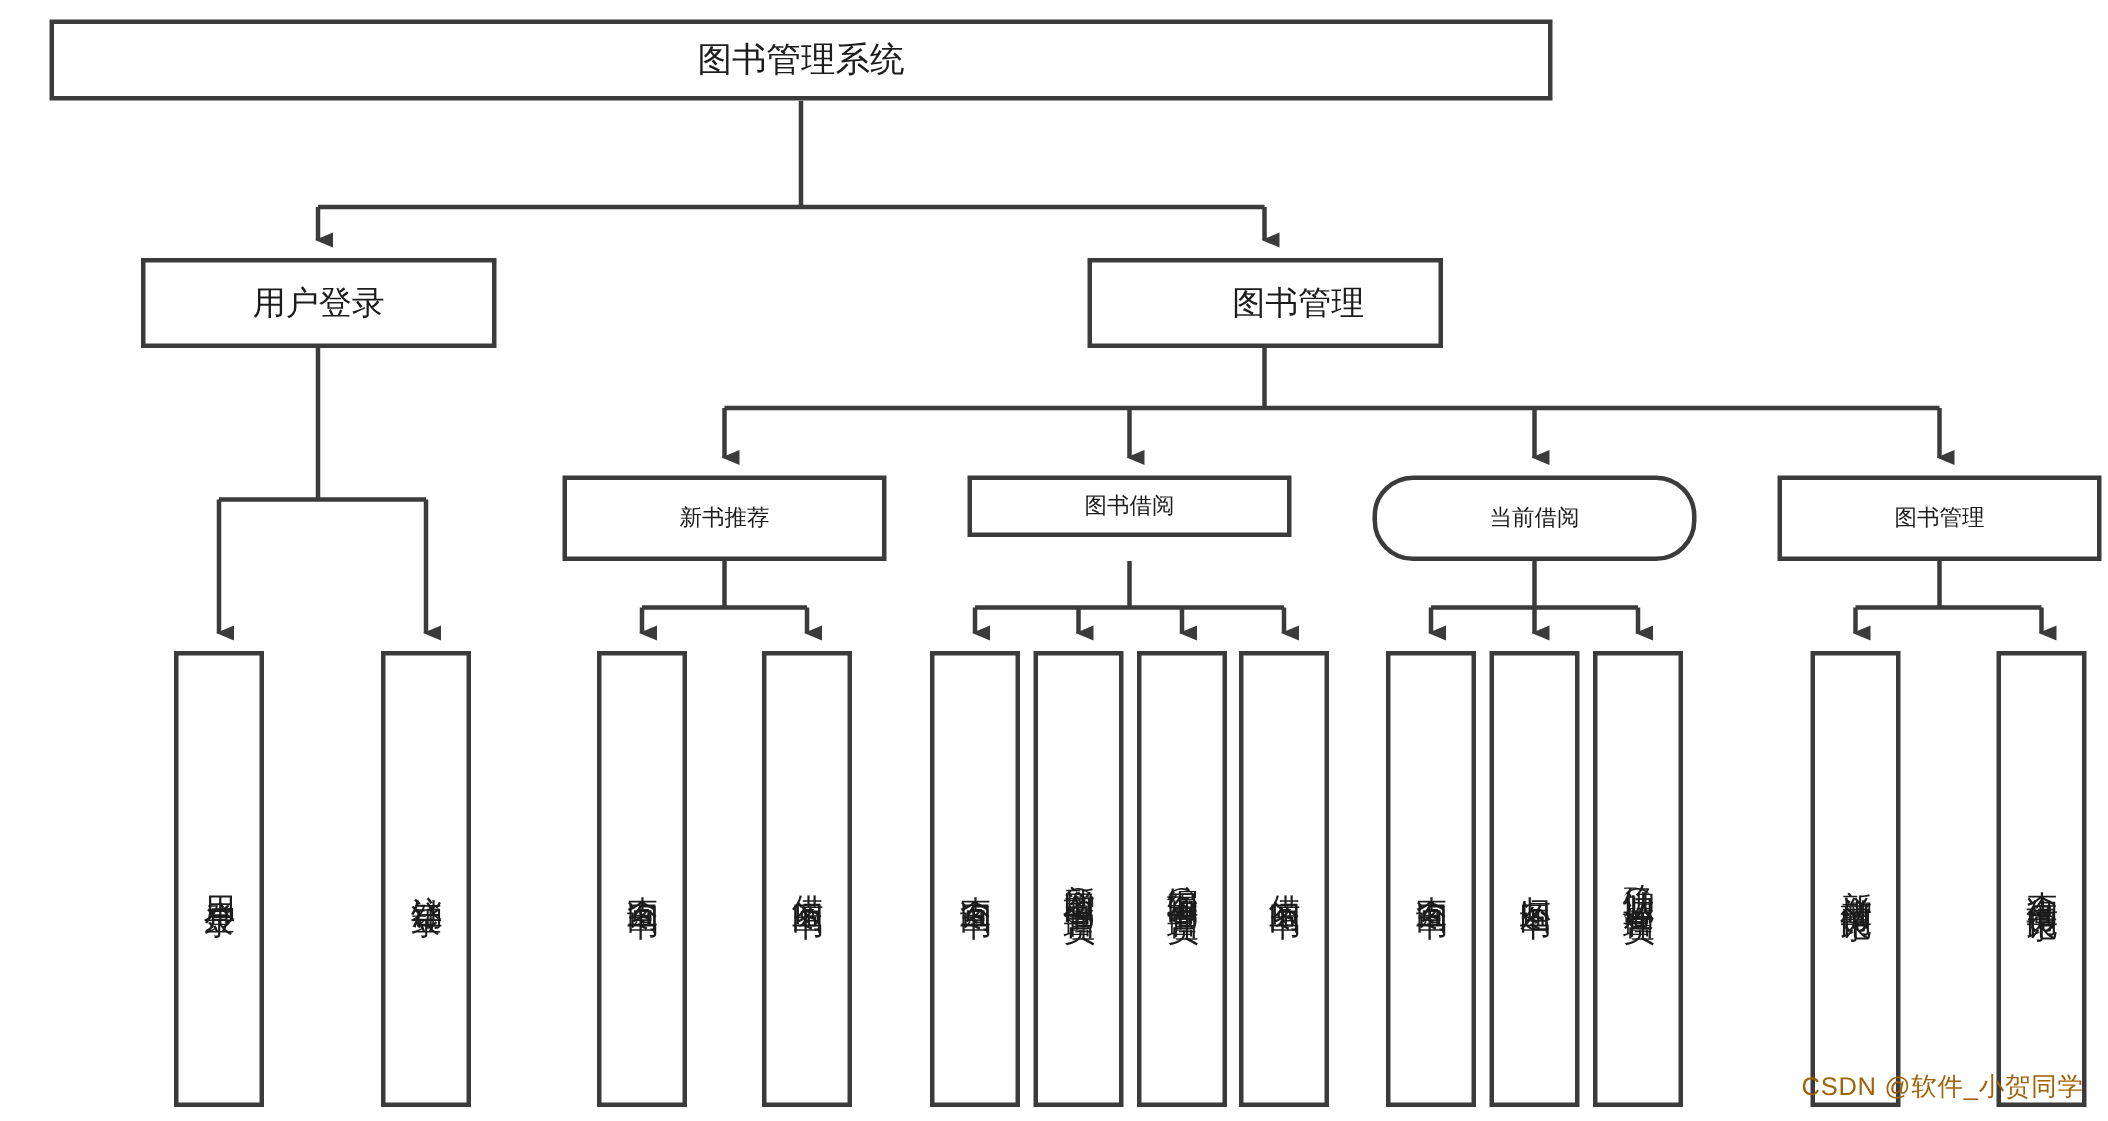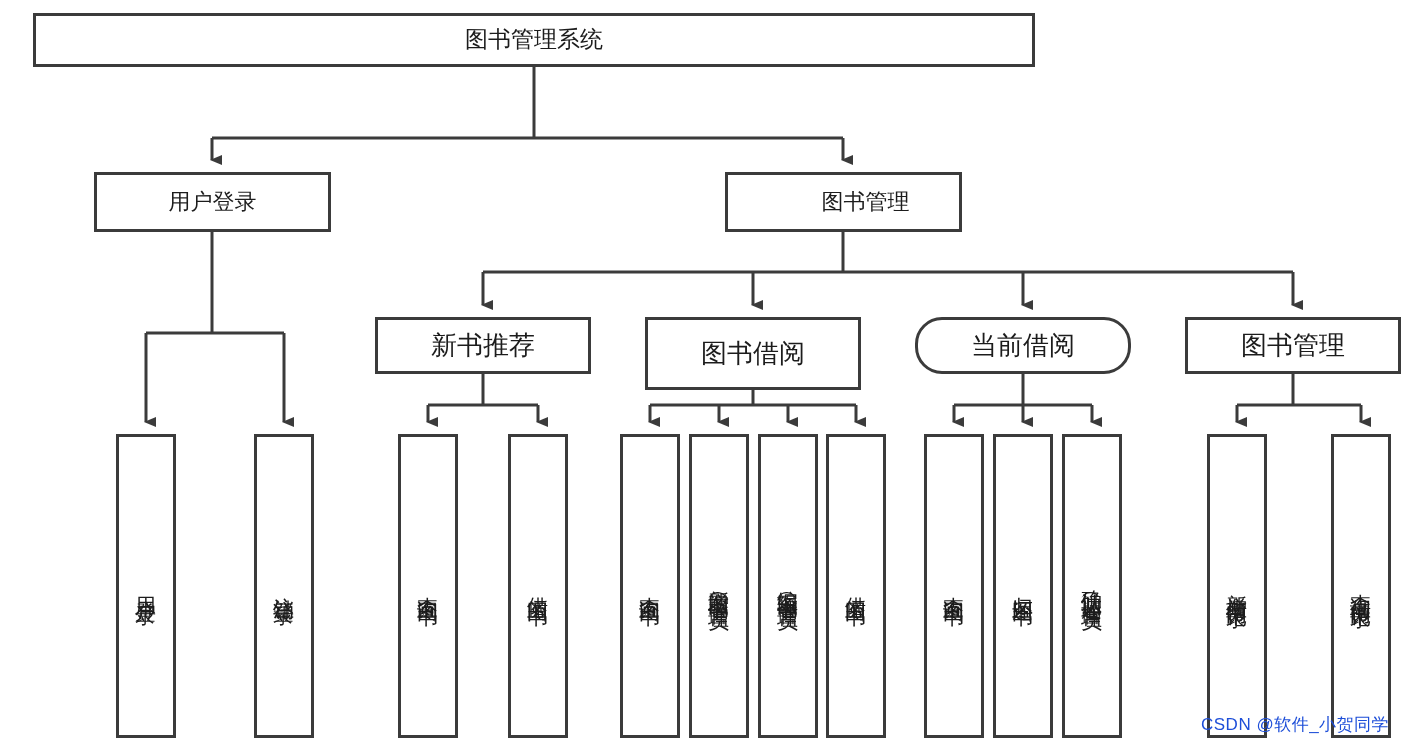--- a/index.html
+++ b/index.html
@@ -23,41 +23,41 @@
     color:#1c1c1c;
   }
   .node .lbl{
     display:block;
     text-align:center;
     line-height:1.18;
     white-space:nowrap;
   }
   .n-root .lbl{font-size:23px;}
   .n-l1 .lbl{font-size:22px;}
-  .n-l2 .lbl{font-size:26px;text-align:right;}
+  .n-l2 .lbl{font-size:15px;text-align:right;}
 
   
   .node.vert{
     writing-mode:vertical-rl;
     text-orientation:upright;
     align-items:center;
     justify-content:center;
   }
   .node.vert .lbl{
     font-size:21px;
     letter-spacing:3px;
     line-height:1;
     white-space:nowrap;
   }
 
   #watermark{
     position:absolute;
     left:1188px;top:713px;
     font-size:17px;
-    color:#1d4ed8;
+    color:#a16207;
     white-space:nowrap;
     letter-spacing:.5px;
   }
 </style>
 </head>
 <body>
 
 <div id="diagram">
 
   <svg id="wires" viewBox="0 0 1405 747" xmlns="http://www.w3.org/2000/svg">
@@ -117,21 +117,21 @@
   <div class="node n-l1" style="left:81px;top:172px;width:237px;height:60px;">
     <span class="lbl">用户登录</span>
   </div>
   <div class="node n-l1" style="left:712px;top:172px;width:237px;height:60px;padding-left:44px;">
     <span class="lbl">图书管理</span>
   </div>
 
   <div class="node n-l2" style="left:362px;top:317px;width:216px;height:57px;">
     <span class="lbl">新书推荐</span>
   </div>
-  <div class="node n-l2" style="left:632px;top:317px;width:216px;height:73px;">
+  <div class="node n-l2" style="left:632px;top:317px;width:216px;height:41px;">
     <span class="lbl">图书借阅</span>
   </div>
   <div class="node n-l2" style="left:902px;top:317px;width:216px;height:57px;border-radius:27px;">
     <span class="lbl">当前借阅</span>
   </div>
   <div class="node n-l2" style="left:1172px;top:317px;width:216px;height:57px;">
     <span class="lbl">图书管理</span>
   </div>
 
   <div class="node vert" style="left:103px;top:434px;width:60px;height:304px;">

